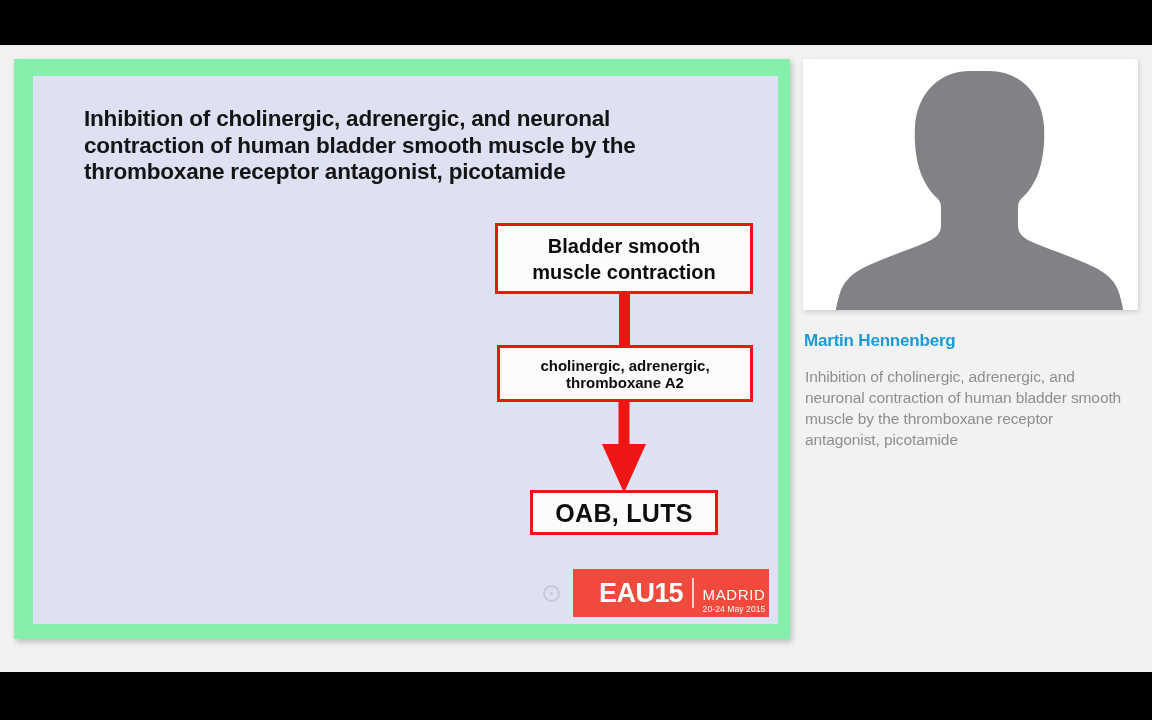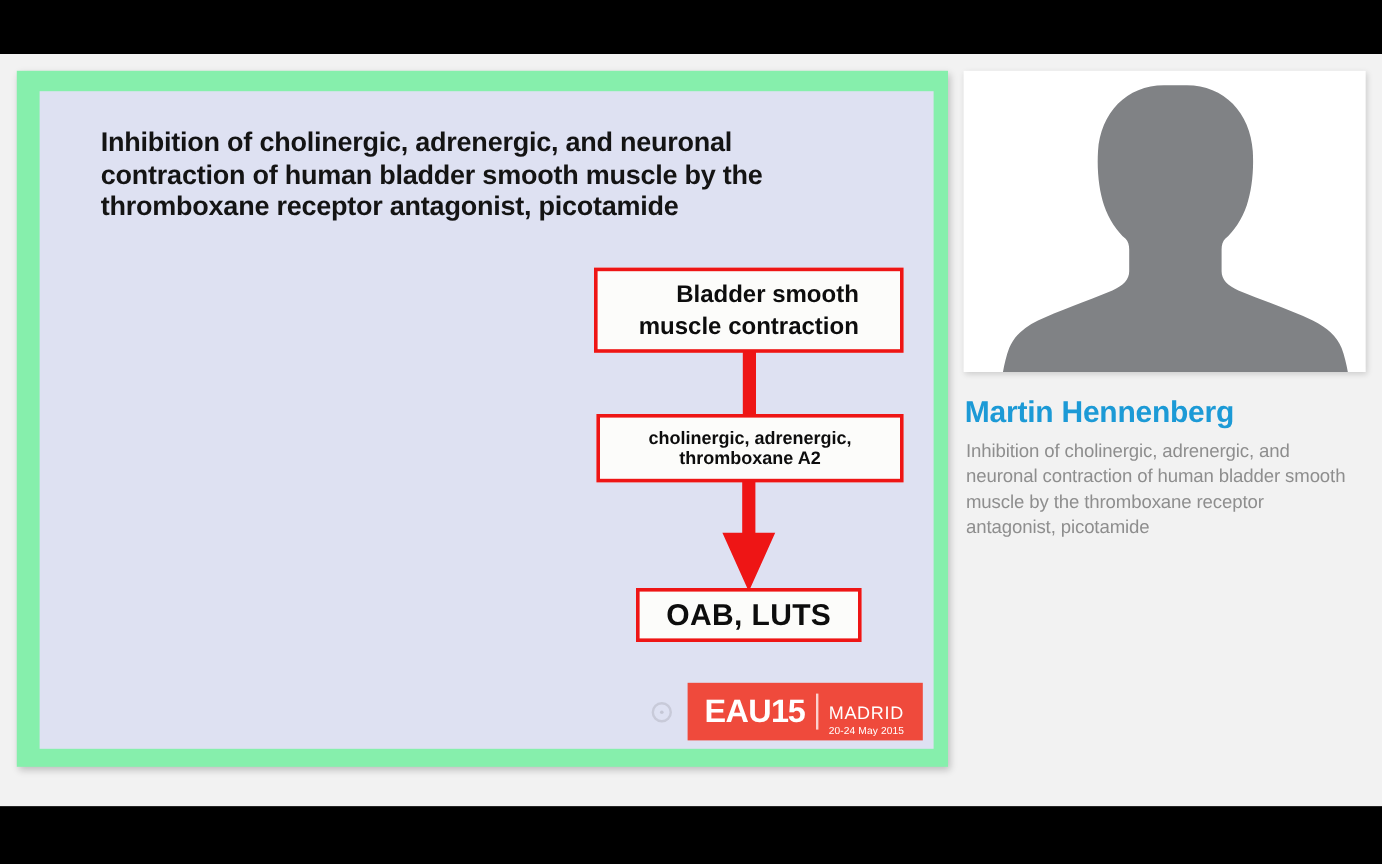--- a/index.html
+++ b/index.html
@@ -96,21 +96,20 @@
   }
   .flow-box .txt { white-space: pre-line; display: block; }
 
   #box-contraction {
     left: 462px;
     top: 147px;
     width: 258px;
     height: 71px;
     font-size: 20px;
     line-height: 26px;
-    text-align: right;
   }
   #box-mediators {
     left: 464px;
     top: 269px;
     width: 256px;
     height: 57px;
     font-size: 15px;
     line-height: 17px;
   }
   #box-outcome {
@@ -144,21 +143,21 @@
   
   .eau-logo {
     position: absolute;
     left: 540px;
     top: 493px;
     width: 196px;
     height: 48px;
     background: #ef4a3c;
     display: flex;
     align-items: center;
-    padding-left: 14px;
+    padding-left: 26px;
     box-sizing: border-box;
   }
   .eau-logo .eau-main {
     font-family: "Liberation Sans", sans-serif;
     font-weight: bold;
     font-size: 27px;
     color: #ffffff;
     letter-spacing: -0.5px;
     line-height: 1;
   }
@@ -231,21 +230,21 @@
     background: #ffffff;
     box-shadow: 1px 2px 5px rgba(0,0,0,0.16);
     overflow: hidden;
   }
   .avatar-svg { display: block; }
 
   .speaker-name {
     position: absolute;
     left: 1px;
     top: 273px;
-    font-size: 25px;
+    font-size: 17px;
     font-weight: bold;
     color: #1c9ad6;
     letter-spacing: -0.2px;
     line-height: 1;
   }
   .speaker-desc {
     position: absolute;
     left: 2px;
     top: 307px;
     width: 324px;

